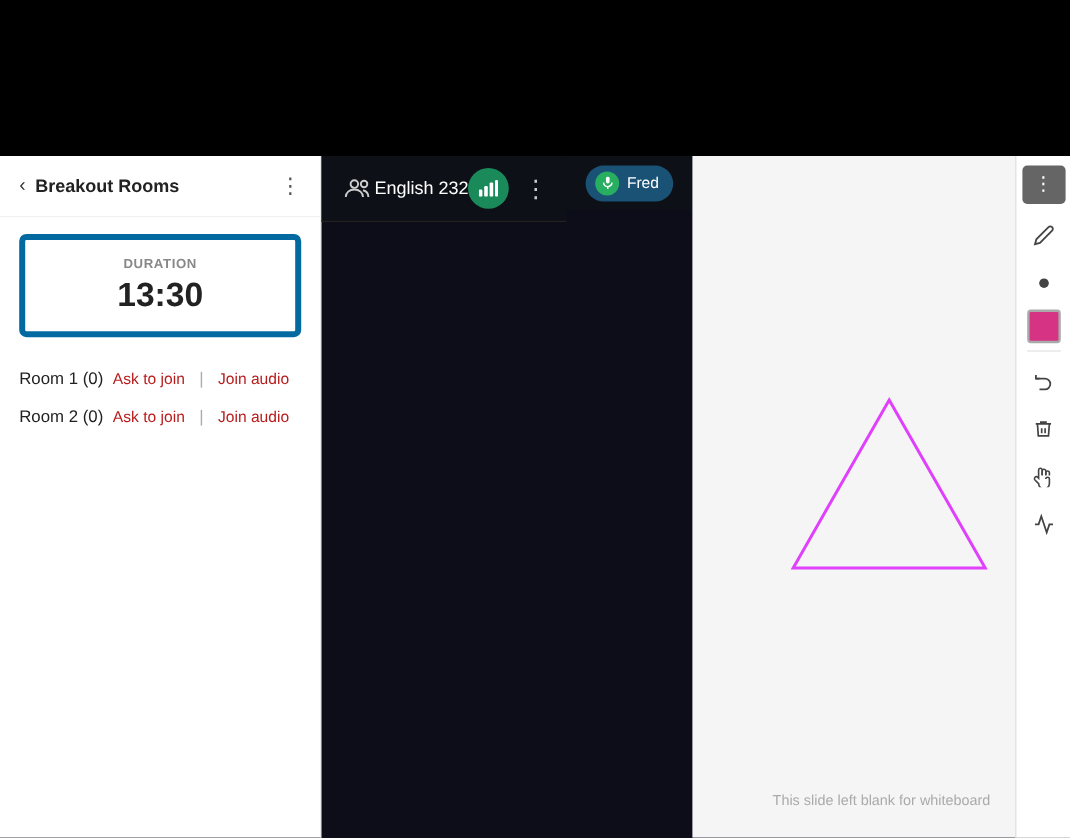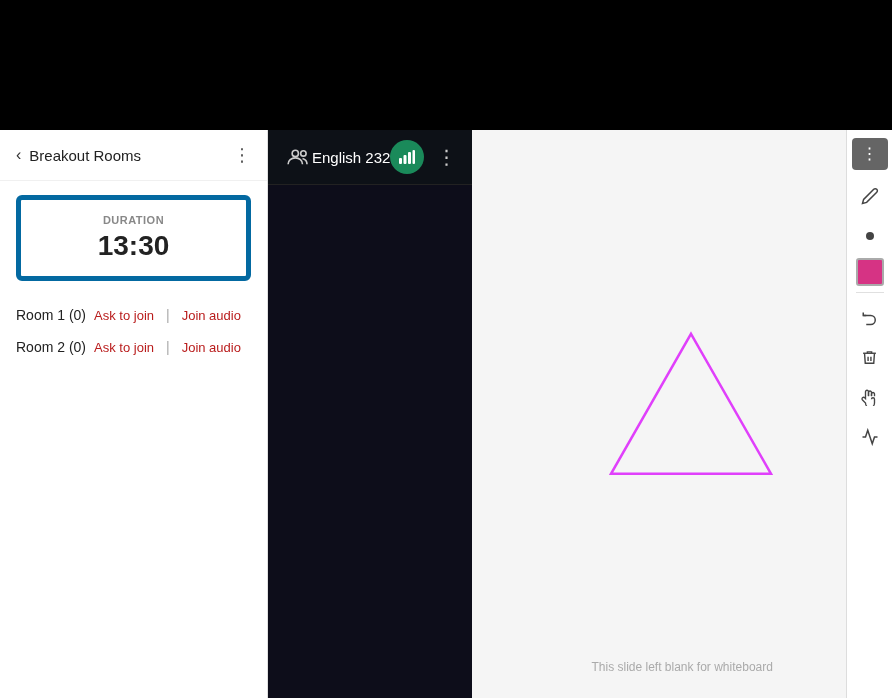--- a/index.html
+++ b/index.html
@@ -57,21 +57,21 @@
     }
 
     .back-arrow {
       font-size: 16px;
       color: #333;
       cursor: pointer;
     }
 
     .sidebar-title {
       font-size: 15px;
-      font-weight: 400;
+      font-weight: 700;
       color: #222;
     }
 
     .sidebar-menu-icon {
       font-size: 18px;
       color: #555;
       cursor: pointer;
     }
 
     
@@ -372,20 +372,32 @@
             <rect x="0" y="8" width="3" height="6" rx="1"></rect>
             <rect x="4.5" y="5" width="3" height="9" rx="1"></rect>
             <rect x="9" y="2" width="3" height="12" rx="1"></rect>
             <rect x="13.5" y="0" width="2.5" height="14" rx="1"></rect>
           </svg>
         </div>
         <span class="video-more-icon">⋮</span>
       </div>
     </div>
 
+    <div class="participant-bar">
+      <div class="participant-badge">
+        <div class="mic-icon-green">
+          <svg width="9" height="11" viewBox="0 0 9 11" fill="white">
+            <rect x="3" y="0" width="3" height="6" rx="1.5"></rect>
+            <path d="M1 5a3.5 3.5 0 007 0" stroke="white" stroke-width="1.2" fill="none"></path>
+            <line x1="4.5" y1="8.5" x2="4.5" y2="10.5" stroke="white" stroke-width="1.2"></line>
+          </svg>
+        </div>
+        <span class="participant-name">Fred</span>
+      </div>
+    </div>
 
     <div class="whiteboard">
 
       <div class="triangle-container">
         <svg width="180" height="160" viewBox="0 0 180 160">
           <polygon points="90,10 170,150 10,150" fill="none" stroke="#e040fb" stroke-width="2.5"></polygon>
         </svg>
       </div>
 
       <span class="whiteboard-text">This slide left blank for whiteboard</span>

